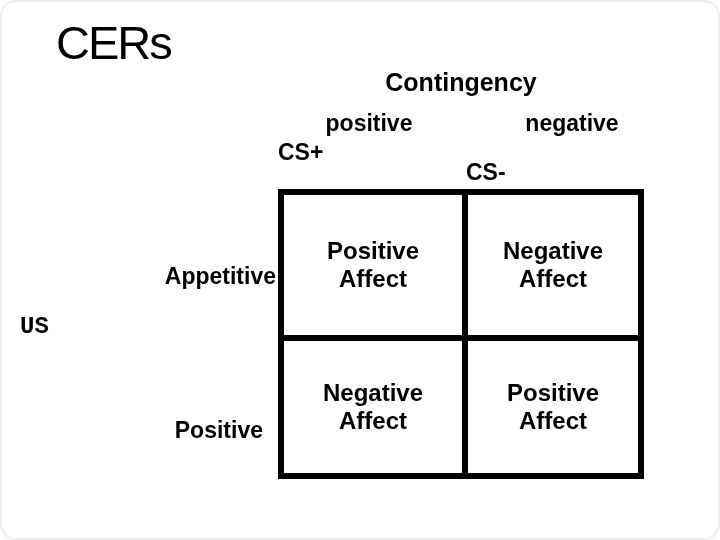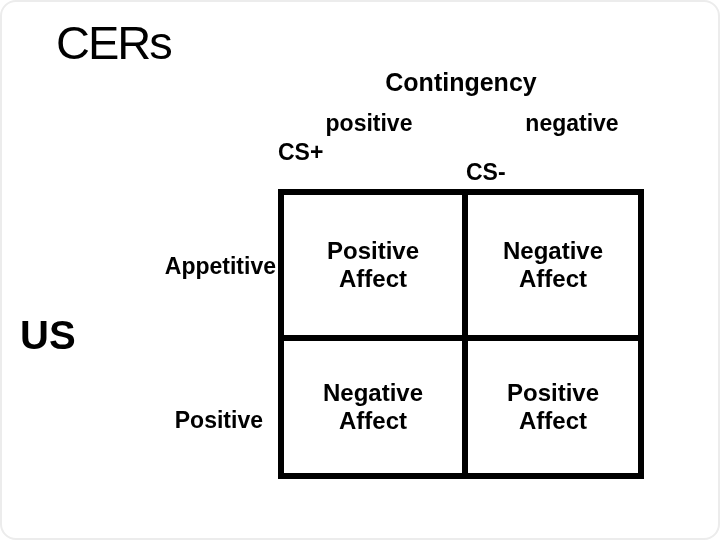--- a/index.html
+++ b/index.html
@@ -82,30 +82,32 @@
     font-weight: 700;
     line-height: 28px;
     text-align: center;
     white-space: pre-line;
   }
   .row-label {
     position: absolute;
     font-size: 23px;
     font-weight: 700;
     white-space: nowrap;
+    margin-top: 10px;
   }
   .row-label.appetitive { right: 442px; top: 251px; }
   .row-label.aversive  { right: 455px; top: 405px; }
   .us-label {
     position: absolute;
     left: 18px;
     top: 311px;
-    font-size: 40px;
+    font-size: 24px;
     font-weight: 700;
     white-space: nowrap;
+    font-family: Liberation Mono, monospace;
   }
 </style>
 </head>
 <body>
 
 <div class="slide">
 
   <div class="title">CERs</div>
 
   <div class="contingency">Contingency</div>

